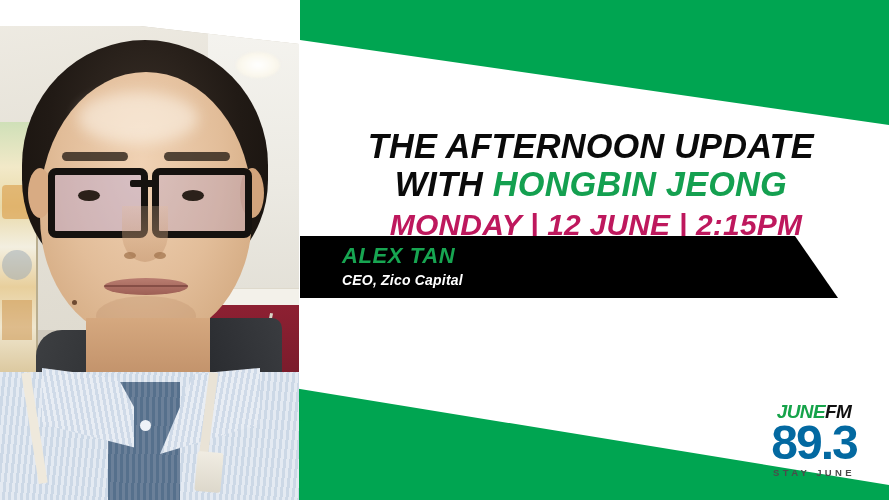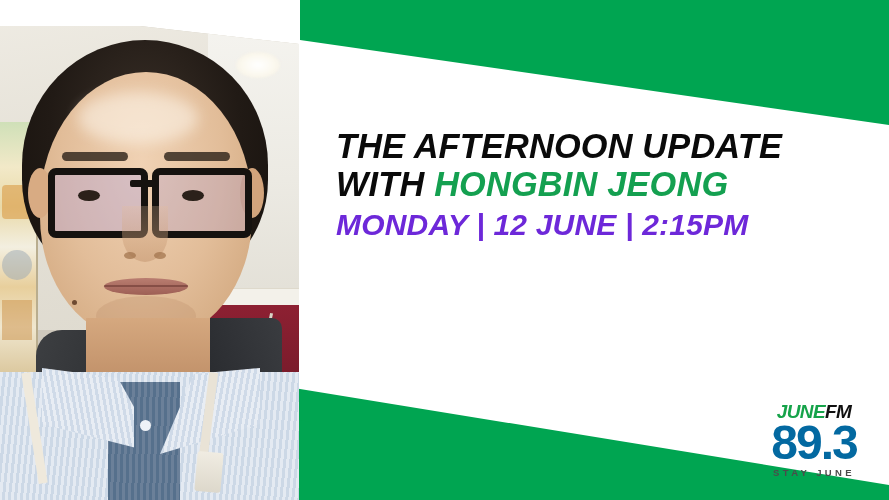--- a/index.html
+++ b/index.html
@@ -97,30 +97,30 @@
     clip-path:polygon(34px 6px,100px 0,100px 56px,0 86px);}
   .p-placket2{position:absolute;left:108px;top:382px;width:72px;height:118px;
     background:repeating-linear-gradient(92deg,#6b8099 0px,#6b8099 3px,#56708c 3px,#56708c 6px);}
   .p-button{position:absolute;left:140px;top:420px;width:11px;height:11px;border-radius:50%;background:#eef2f7;}
   .p-lanyard-l{position:absolute;left:30px;top:372px;width:9px;height:112px;background:#efe9dc;transform:rotate(-9deg);}
   .p-lanyard-r{position:absolute;left:202px;top:372px;width:9px;height:118px;background:#e9e3d6;transform:rotate(7deg);}
   .p-badge{position:absolute;left:196px;top:452px;width:26px;height:40px;border-radius:3px;
     background:linear-gradient(180deg,#f0ece2,#ddd8cb);transform:rotate(5deg);}
 
   
-  #title-block{position:absolute;left:336px;top:127px;width:520px;}
+  #title-block{position:absolute;left:336px;top:127px;width:520px;text-align:center;}
   .line1,.line2{
     font-size:35px;font-weight:bold;font-style:italic;letter-spacing:.2px;
     line-height:38px;color:#0a0a0a;white-space:nowrap;
     transform:scaleX(.98);transform-origin:left center;
   }
   .accent{color:#14A050;}
   .line3{
     font-size:30px;font-weight:bold;font-style:italic;letter-spacing:.2px;
-    line-height:38px;color:#6d28d9;white-space:nowrap;margin-top:3px;
+    line-height:38px;color:#be185d;white-space:nowrap;margin-top:3px;
   }
 
   
   #guest-banner{
     position:absolute;left:300px;top:236px;width:540px;height:62px;background:#000000;
     clip-path:polygon(0 0, 495px 0, 538px 62px, 0 62px);
   }
   #guest-name{
     position:absolute;left:42px;top:7px;font-size:22px;font-weight:bold;font-style:italic;
     color:#17A551;letter-spacing:.6px;white-space:nowrap;
@@ -193,20 +193,24 @@
       <div class="p-badge"></div>
     </div>
   </div>
 
   <div id="title-block">
     <div class="line1">THE AFTERNOON UPDATE</div>
     <div class="line2"><span>WITH </span><span class="accent">HONGBIN JEONG</span></div>
     <div class="line3">MONDAY | 12 JUNE | 2:15PM</div>
   </div>
 
+  <div id="guest-banner">
+    <div id="guest-name">ALEX TAN</div>
+    <div id="guest-role">CEO, Zico Capital</div>
+  </div>
 
   <div id="logo">
     <div id="logo-word"><span class="money">JUNE</span><span class="fm">FM</span></div>
     <div id="logo-freq">89.3</div>
     <div id="logo-tag">STAY JUNE</div>
   </div>
 
 </div>
 
 </body></html>

